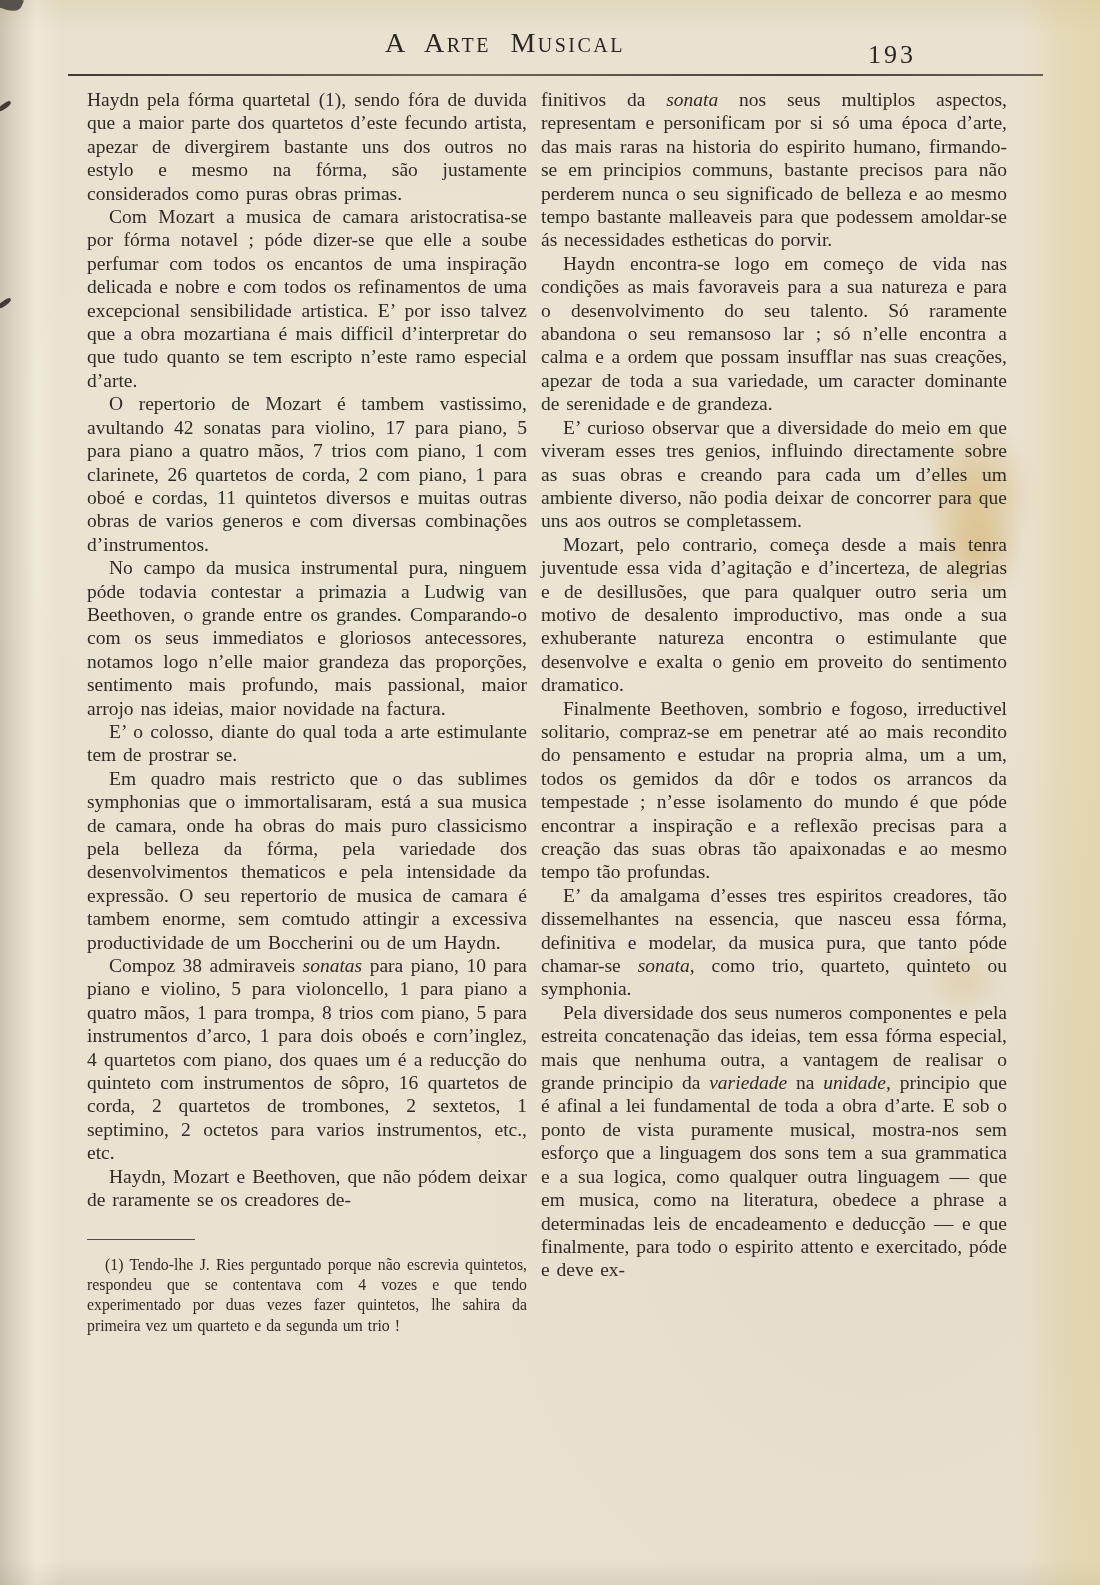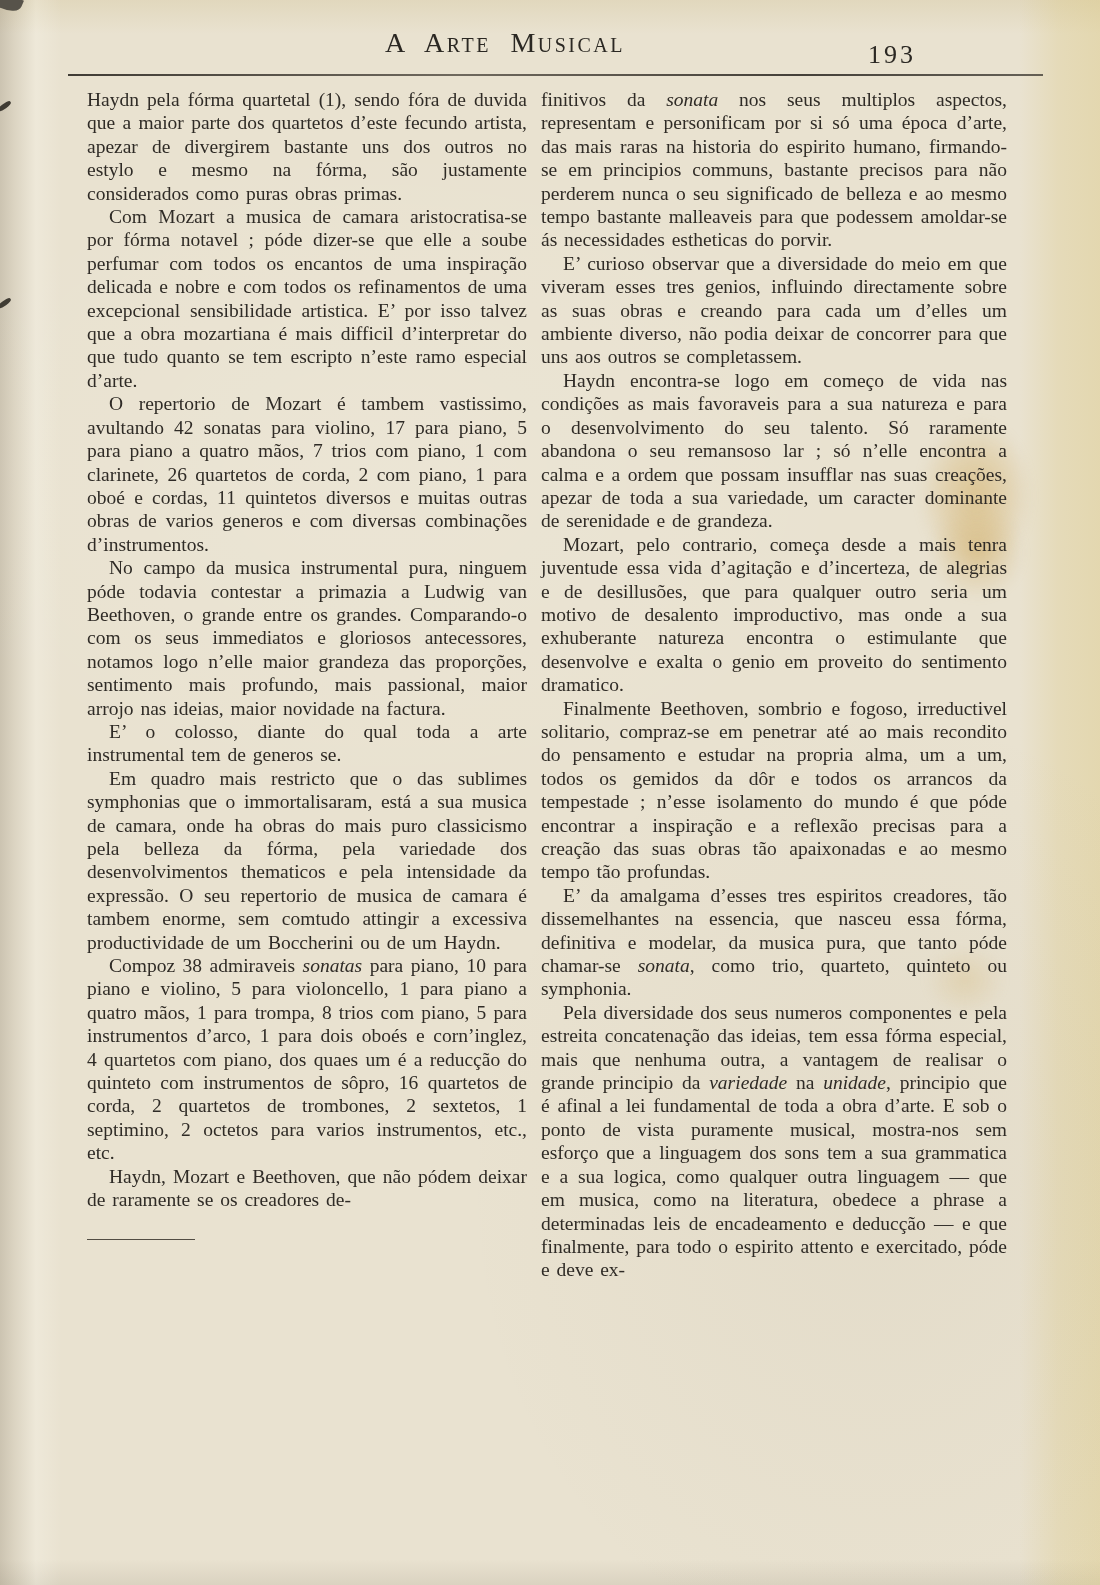--- a/index.html
+++ b/index.html
@@ -134,32 +134,33 @@
   <div class="page-number">193</div>
   <div class="header-rule"></div>
 
   <div class="columns">
 
     <div class="col left">
       <p><span>Haydn pela fórma quartetal (1), sendo fóra de duvida que a maior parte dos quartetos d’este fecundo artista, apezar de divergirem bastante uns dos outros no estylo e mesmo na fórma, são justamente considerados como puras obras primas.</span></p>
       <p class="indent"><span>Com Mozart a musica de camara aristocratisa-se por fórma notavel ; póde dizer-se que elle a soube perfumar com todos os encantos de uma inspiração delicada e nobre e com todos os refinamentos de uma excepcional sensibilidade artistica. E’ por isso talvez que a obra mozartiana é mais difficil d’interpretar do que tudo quanto se tem escripto n’este ramo especial d’arte.</span></p>
       <p class="indent"><span>O repertorio de Mozart é tambem vastissimo, avultando 42 sonatas para violino, 17 para piano, 5 para piano a quatro mãos, 7 trios com piano, 1 com clarinete, 26 quartetos de corda, 2 com piano, 1 para oboé e cordas, 11 quintetos diversos e muitas outras obras de varios generos e com diversas combinações d’instrumentos.</span></p>
       <p class="indent"><span>No campo da musica instrumental pura, ninguem póde todavia contestar a primazia a Ludwig van Beethoven, o grande entre os grandes. Comparando-o com os seus immediatos e gloriosos antecessores, notamos logo n’elle maior grandeza das proporções, sentimento mais profundo, mais passional, maior arrojo nas ideias, maior novidade na factura.</span></p>
-      <p class="indent"><span>E’ o colosso, diante do qual toda a arte instrumental tem de generos se.</span></p>
+      <p class="indent"><span>E’ o colosso, diante do qual toda a arte estimulante tem de prostrar se.</span></p>
       <p class="indent"><span>Em quadro mais restricto que o das sublimes symphonias que o immortalisaram, está a sua musica de camara, onde ha obras do mais puro classicismo pela belleza da fórma, pela variedade dos desenvolvimentos thematicos e pela intensidade da expressão. O seu repertorio de musica de camara é tambem enorme, sem comtudo attingir a excessiva productividade de um Boccherini ou de um Haydn.</span></p>
       <p class="indent"><span>Compoz 38 admiraveis </span><i>sonatas</i><span> para piano, 10 para piano e violino, 5 para violoncello, 1 para piano a quatro mãos, 1 para trompa, 8 trios com piano, 5 para instrumentos d’arco, 1 para dois oboés e corn’inglez, 4 quartetos com piano, dos quaes um é a reducção do quinteto com instrumentos de sôpro, 16 quartetos de corda, 2 quartetos de trombones, 2 sextetos, 1 septimino, 2 octetos para varios instrumentos, etc., etc.</span></p>
       <p class="indent"><span>Haydn, Mozart e Beethoven, que não pódem deixar de raramente se os creadores de-</span></p>
 
       <div class="footnote-divider"></div>
+      <p class="footnote"><span>(1) Tendo-lhe J. Ries perguntado porque não escrevia quintetos, respondeu que se contentava com 4 vozes e que tendo experimentado por duas vezes fazer quintetos, lhe sahira da primeira vez um quarteto e da segunda um trio !</span></p>
     </div>
 
     <div class="col right">
       <p><span>finitivos da </span><i>sonata</i><span> nos seus multiplos aspectos, representam e personificam por si só uma época d’arte, das mais raras na historia do espirito humano, firmando-se em principios communs, bastante precisos para não perderem nunca o seu significado de belleza e ao mesmo tempo bastante malleaveis para que podessem amoldar-se ás necessidades estheticas do porvir.</span></p>
+      <p class="indent"><span>Haydn encontra-se logo em começo de vida nas condições as mais favoraveis para a sua natureza e para o desenvolvimento do seu talento. Só raramente abandona o seu remansoso lar ; só n’elle encontra a calma e a ordem que possam insufflar nas suas creações, apezar de toda a sua variedade, um caracter dominante de serenidade e de grandeza.</span></p>
       <p class="indent"><span>E’ curioso observar que a diversidade do meio em que viveram esses tres genios, influindo directamente sobre as suas obras e creando para cada um d’elles um ambiente diverso, não podia deixar de concorrer para que uns aos outros se completassem.</span></p>
-      <p class="indent"><span>Haydn encontra-se logo em começo de vida nas condições as mais favoraveis para a sua natureza e para o desenvolvimento do seu talento. Só raramente abandona o seu remansoso lar ; só n’elle encontra a calma e a ordem que possam insufflar nas suas creações, apezar de toda a sua variedade, um caracter dominante de serenidade e de grandeza.</span></p>
       <p class="indent"><span>Mozart, pelo contrario, começa desde a mais tenra juventude essa vida d’agitação e d’incerteza, de alegrias e de desillusões, que para qualquer outro seria um motivo de desalento improductivo, mas onde a sua exhuberante natureza encontra o estimulante que desenvolve e exalta o genio em proveito do sentimento dramatico.</span></p>
       <p class="indent"><span>Finalmente Beethoven, sombrio e fogoso, irreductivel solitario, compraz-se em penetrar até ao mais recondito do pensamento e estudar na propria alma, um a um, todos os gemidos da dôr e todos os arrancos da tempestade ; n’esse isolamento do mundo é que póde encontrar a inspiração e a reflexão precisas para a creação das suas obras tão apaixonadas e ao mesmo tempo tão profundas.</span></p>
       <p class="indent"><span>E’ da amalgama d’esses tres espiritos creadores, tão dissemelhantes na essencia, que nasceu essa fórma, definitiva e modelar, da musica pura, que tanto póde chamar-se </span><i>sonata</i><span>, como trio, quarteto, quinteto ou symphonia.</span></p>
       <p class="indent"><span>Pela diversidade dos seus numeros componentes e pela estreita concatenação das ideias, tem essa fórma especial, mais que nenhuma outra, a vantagem de realisar o grande principio da </span><i>variedade</i><span> na </span><i>unidade</i><span>, principio que é afinal a lei fundamental de toda a obra d’arte. E sob o ponto de vista puramente musical, mostra-nos sem esforço que a linguagem dos sons tem a sua grammatica e a sua logica, como qualquer outra linguagem — que em musica, como na literatura, obedece a phrase a determinadas leis de encadeamento e deducção — e que finalmente, para todo o espirito attento e exercitado, póde e deve ex-</span></p>
     </div>
 
   </div>
 </div>
 
 </body></html>

